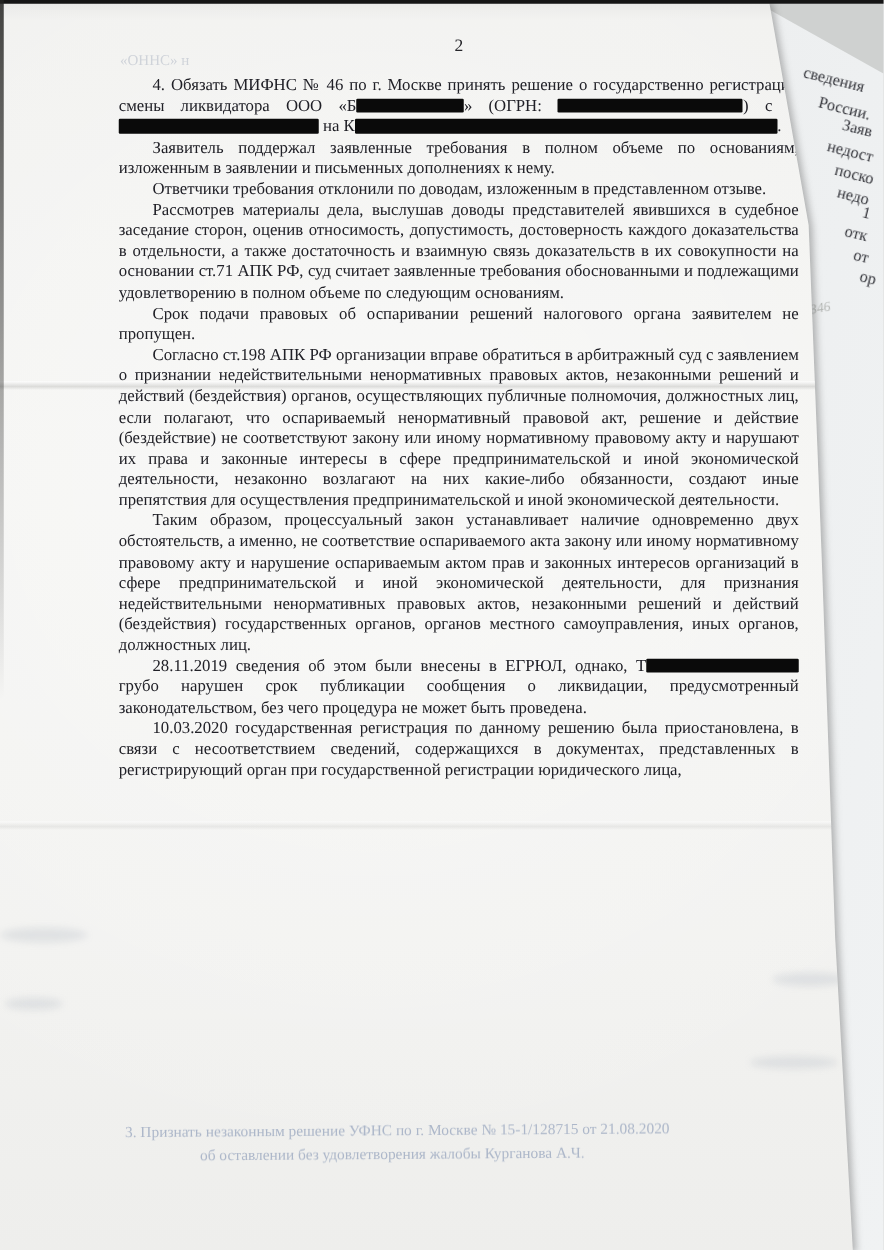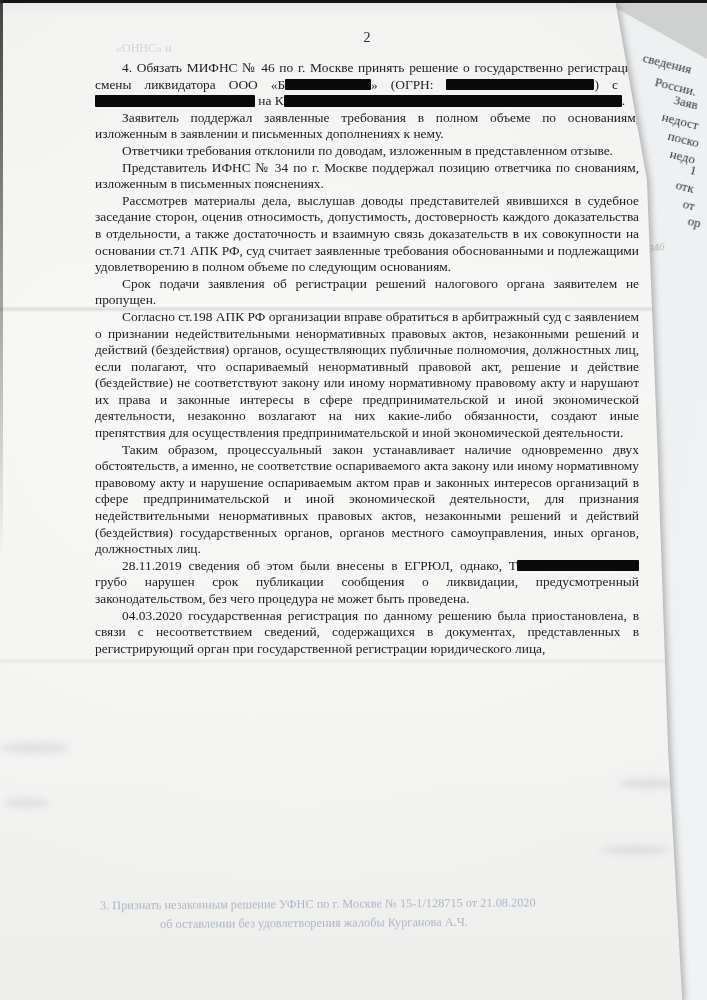--- a/index.html
+++ b/index.html
@@ -34,21 +34,21 @@
   .crease-1{top:305px;background:linear-gradient(180deg,rgba(255,255,255,.75),rgba(115,115,112,.2) 60%,rgba(255,255,255,0));}
   .crease-2{top:657px;background:linear-gradient(180deg,rgba(255,255,255,.5),rgba(115,115,112,.1) 60%,rgba(255,255,255,0));}
   .page-number{position:absolute;top:30px;left:95px;width:544px;text-align:center;
     font-size:14px;color:#26262b;}
   .body-text{position:absolute;top:60px;left:95px;width:544px;
     font-size:13.4px;line-height:16.6px;text-align:justify;color:#202027;}
   .body-text p{margin:0;text-indent:27px;}
   .redact{display:inline-block;height:11.5px;background:#0a0a0a;vertical-align:-1.5px;border-radius:1px;}
   
   .bleed-top{position:absolute;left:96px;top:41px;font-size:12px;color:#8e99ae;
-    opacity:.35;filter:blur(.6px);white-space:nowrap;margin-left:20px;}
+    opacity:.35;filter:blur(.6px);white-space:nowrap;}
   .bleed-line{position:absolute;font-size:12.3px;color:#7588ab;opacity:.55;
     filter:blur(.55px);white-space:nowrap;transform:rotate(-.4deg);}
   .smudge{position:absolute;background:rgba(110,125,150,.14);filter:blur(3px);border-radius:50%;}
   .smudge-a{left:0px;top:742px;width:70px;height:12px;}
   .smudge-b{left:4px;top:798px;width:46px;height:10px;}
   .smudge-c{left:618px;top:778px;width:60px;height:11px;}
   .smudge-d{left:600px;top:845px;width:70px;height:10px;}
 </style>
 </head>
 <body>
@@ -77,27 +77,26 @@
       <div class="crease crease-2"></div>
 
       <div class="bleed-top">«ОННС» н</div>
 
       <div class="page-number">2</div>
 
       <div class="body-text">
           <p>4. Обязать МИФНС № 46 по г. Москве принять решение о государственно регистрации смены ликвидатора ООО «Б<span class="redact" style="width: 86px;"></span>» (ОГРН: <span class="redact" style="width: 148px;"></span>) с Т<span class="redact" style="width: 160px;"></span> на К<span class="redact" style="width: 338px;"></span>.</p>
           <p>Заявитель поддержал заявленные требования в полном объеме по основаниям, изложенным в заявлении и письменных дополнениях к нему.</p>
           <p>Ответчики требования отклонили по доводам, изложенным в представленном отзыве.</p>
-          <p>Представитель ИФНС № 34 по г. Москве поддержал позицию ответчика по снованиям, изложенным в письменных пояснениях.</p>
           <p>Рассмотрев материалы дела, выслушав доводы представителей явившихся в судебное заседание сторон, оценив относимость, допустимость, достоверность каждого доказательства в отдельности, а также достаточность и взаимную связь доказательств в их совокупности на основании ст.71 АПК РФ, суд считает заявленные требования обоснованными и подлежащими удовлетворению в полном объеме по следующим основаниям.</p>
-          <p>Срок подачи заявления об регистрации решений налогового органа заявителем не пропущен.</p>
+          <p>Срок подачи правовых об оспаривании решений налогового органа заявителем не пропущен.</p>
           <p>Согласно ст.198 АПК РФ организации вправе обратиться в арбитражный суд с заявлением о признании недействительными ненормативных правовых актов, незаконными решений и действий (бездействия) органов, осуществляющих публичные полномочия, должностных лиц, если полагают, что оспариваемый ненормативный правовой акт, решение и действие (бездействие) не соответствуют закону или иному нормативному правовому акту и нарушают их права и законные интересы в сфере предпринимательской и иной экономической деятельности, незаконно возлагают на них какие-либо обязанности, создают иные препятствия для осуществления предпринимательской и иной экономической деятельности.</p>
           <p>Таким образом, процессуальный закон устанавливает наличие одновременно двух обстоятельств, а именно, не соответствие оспариваемого акта закону или иному нормативному правовому акту и нарушение оспариваемым актом прав и законных интересов организаций в сфере предпринимательской и иной экономической деятельности, для признания недействительными ненормативных правовых актов, незаконными решений и действий (бездействия) государственных органов, органов местного самоуправления, иных органов, должностных лиц.</p>
           <p>28.11.2019 сведения об этом были внесены в ЕГРЮЛ, однако, Т<span class="redact" style="width: 122px;"></span> грубо нарушен срок публикации сообщения о ликвидации, предусмотренный законодательством, без чего процедура не может быть проведена.</p>
-          <p>04.03.2020 государственная регистрация по данному решению была приостановлена, в связи с несоответствием сведений, содержащихся в документах, представленных в регистрирующий орган при государственной регистрации юридического лица,</p>
+          <p>10.03.2020 государственная регистрация по данному решению была приостановлена, в связи с несоответствием сведений, содержащихся в документах, представленных в регистрирующий орган при государственной регистрации юридического лица,</p>
         </div>
 
       <div id="bleed-bottom">
           <div class="bleed-line" style="left: 100px; top: 897px;">3. Признать незаконным решение УФНС по г. Москве № 15-1/128715 от 21.08.2020</div>
           <div class="bleed-line" style="left: 160px; top: 916px;">об оставлении без удовлетворения жалобы Курганова А.Ч.</div>
         </div>
 
       <div class="smudge smudge-a"></div>
       <div class="smudge smudge-b"></div>
       <div class="smudge smudge-c"></div>

